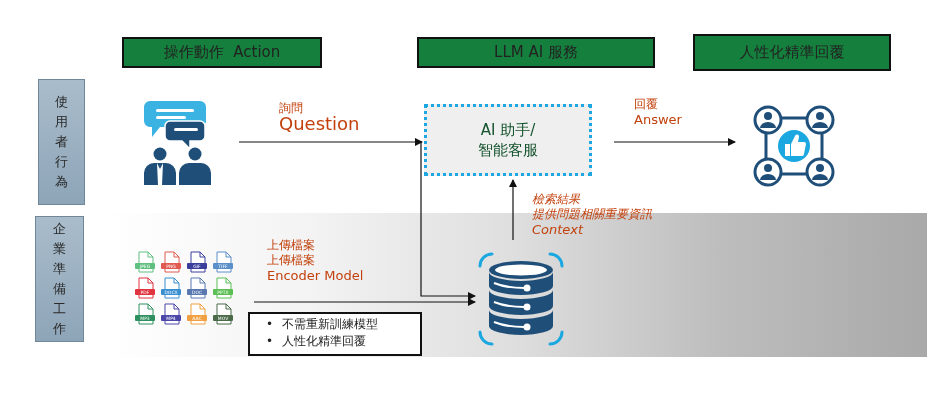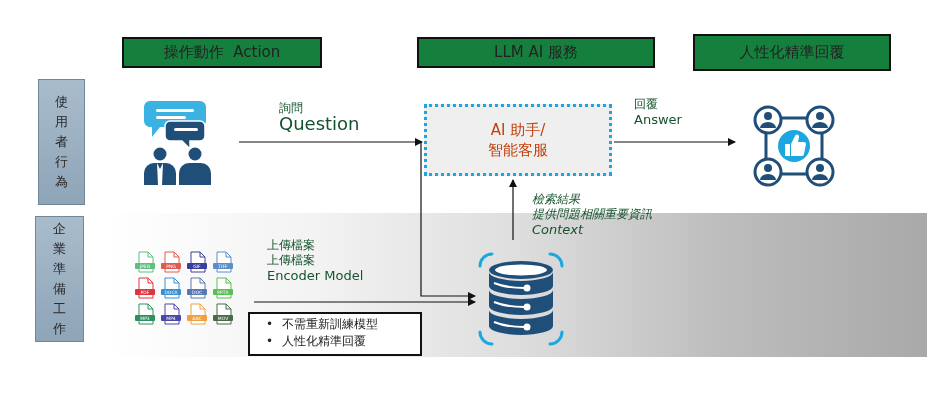--- a/index.html
+++ b/index.html
@@ -20,27 +20,27 @@
     font-size: 15px; color: #222; box-sizing: border-box;
   }
   .side-tab {
     background: linear-gradient(to bottom, #a9bccb, #8ea5b8);
     border: 1px solid #6f8799;
     box-sizing: border-box;
     display: flex; flex-direction: column; align-items: center; justify-content: center;
     font-size: 13px; color: #2a2a2a; line-height: 20px;
   }
   .side-tab span { display: block; }
-  .label { font-size: 12px; line-height: 15px; color: #14532d; }
+  .label { font-size: 12px; line-height: 15px; color: #c2410c; }
   .ai-box {
-    left: 424px; top: 104px; width: 188px; height: 72px;
+    left: 424px; top: 104px; width: 168px; height: 72px;
     background: #efefef; box-sizing: border-box;
     border: 3px dotted #1ba7df;
     display: flex; flex-direction: column; align-items: center; justify-content: center;
-    font-size: 15px; line-height: 20px; color: #c2410c;
+    font-size: 15px; line-height: 20px; color: #14532d;
   }
   .note-box {
     left: 248px; top: 312px; width: 174px; height: 44px;
     border: 2px solid #111; background: #fff; box-sizing: border-box;
     font-size: 12px; line-height: 17px; padding: 2px 0 12px 16px;
   }
   .note-box div::before { content: "•"; display: inline-block; width: 16px; }
   svg text { font-family: "DejaVu Sans", sans-serif; }
 </style>
 </head>

